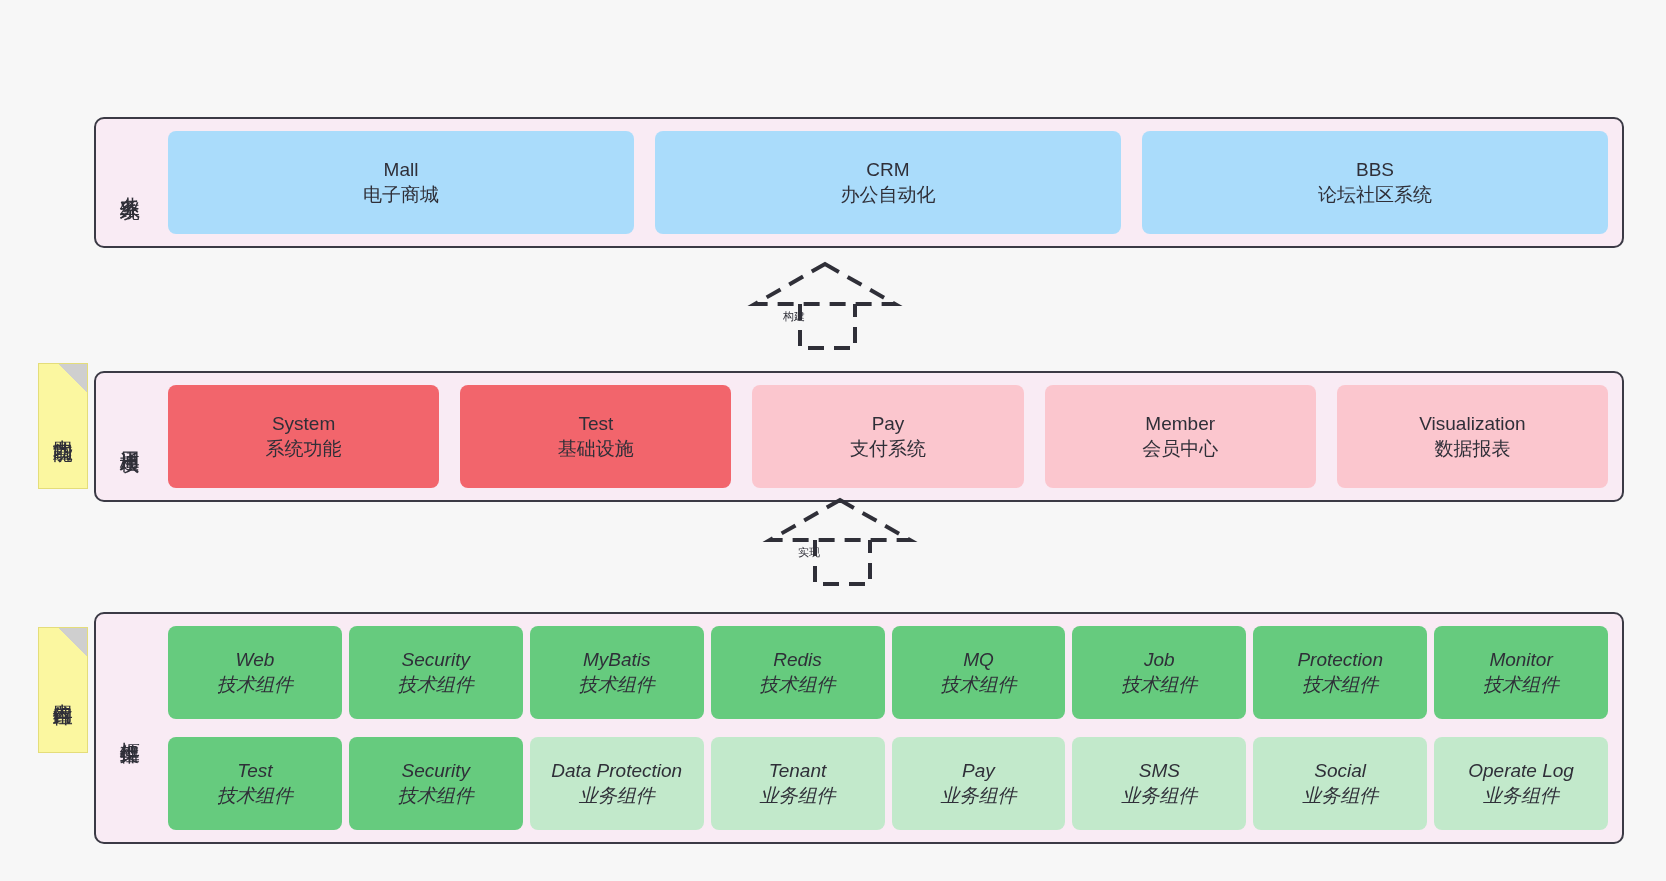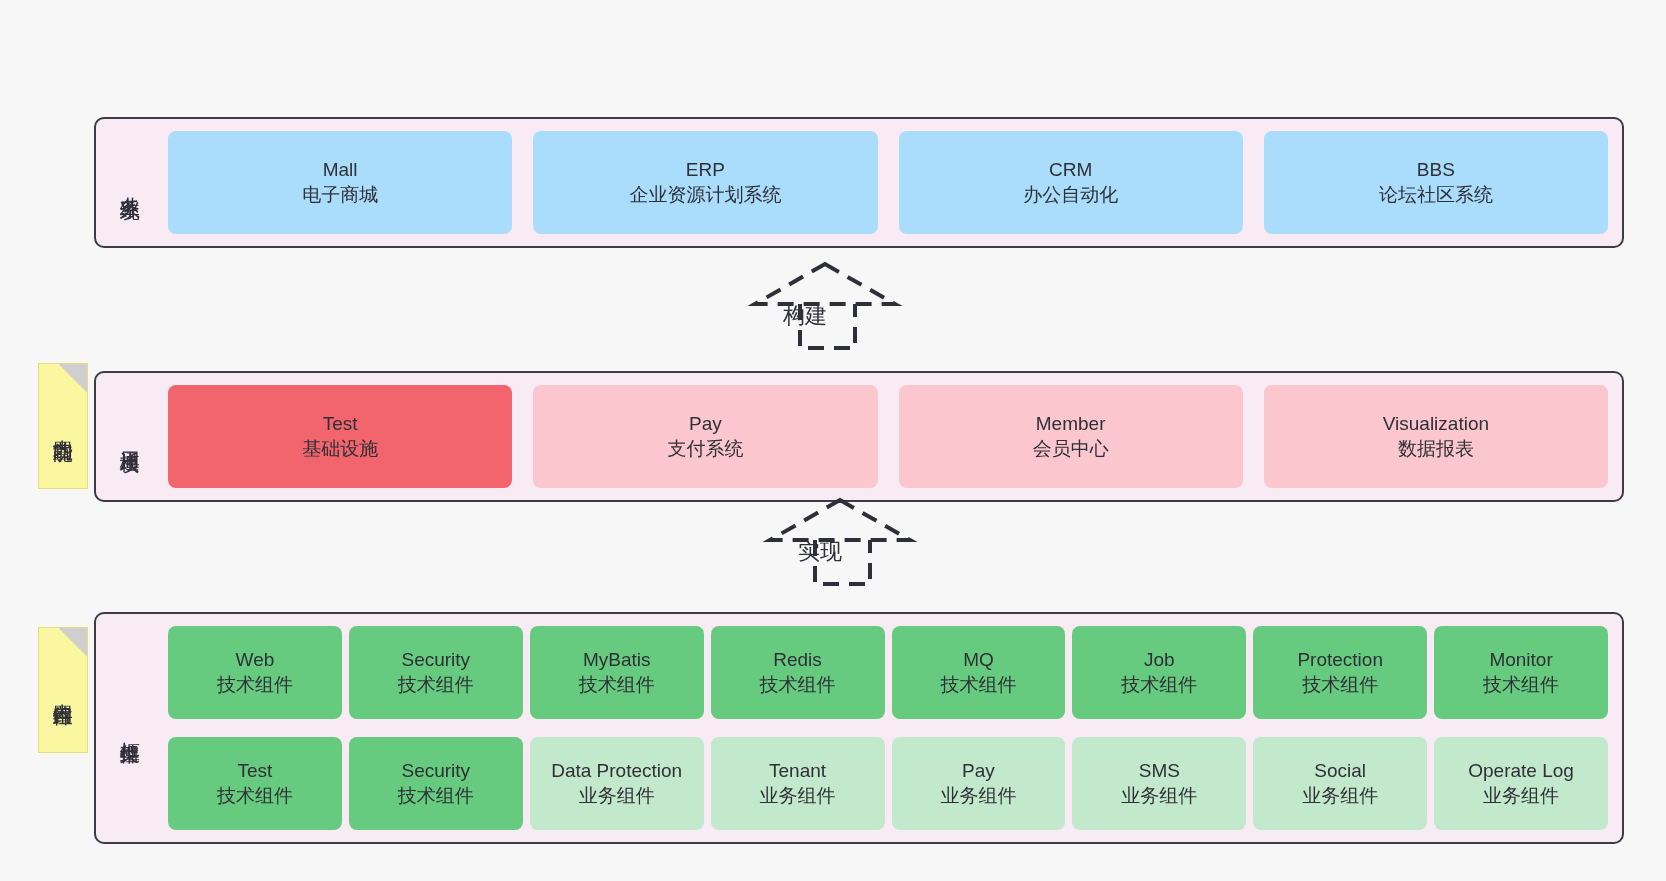--- a/index.html
+++ b/index.html
@@ -51,21 +51,21 @@
     gap: 21px;
     padding-left: 18px;
   }
   .cards-stack {
     flex: 1 1 auto;
     display: flex;
     flex-direction: column;
     gap: 18px;
     padding-left: 18px;
   }
-  .card-row { display: flex; gap: 7px; flex: 1 1 auto; }
+  .card-row { display: flex; gap: 7px; flex: 1 1 auto; font-style: italic; }
 
   .card {
     flex: 1 1 0;
     border-radius: 8px;
     display: flex;
     flex-direction: column;
     align-items: center;
     justify-content: center;
     font-size: 19px;
     line-height: 1.28;
@@ -115,45 +115,41 @@
     width: 180px;
     height: 100px;
   }
   #arrow-build    { left: 735px; top: 256px; }
   #arrow-implement{ left: 750px; top: 492px; }
 
   .arrow svg { display: block; width: 100%; height: 100%; overflow: visible; }
   .arrow-label {
     position: absolute;
     left: 0; right: 0;
-    top: 45px;
+    top: 53px;
     text-align: center;
-    font-size: 22px;
+    font-size: 11px;
     color: #2f2f38;
     user-select: none;
     pointer-events: none;
   }
   #arrow-build .arrow-label { left: 48px; right: auto; }
   #arrow-implement .arrow-label { left: 48px; right: auto; }
 </style>
 </head>
 <body>
 
 <div class="layer" id="layer-business">
   <div class="layer-label">业务系统</div>
   <div class="cards">
     <div class="card c-blue">
       <span class="ln">Mall</span>
       <span class="ln">电子商城</span>
     </div>
     <div class="card c-blue">
-      <span class="ln">ERP</span>
-      <span class="ln">企业资源计划系统</span>
-    </div>
-    <div class="card c-blue">
       <span class="ln">CRM</span>
       <span class="ln">办公自动化</span>
     </div>
     <div class="card c-blue">
       <span class="ln">BBS</span>
       <span class="ln">论坛社区系统</span>
     </div>
   </div>
 </div>
 
@@ -165,20 +161,24 @@
   <div class="arrow-label">构建</div>
 </div>
 
 <div class="tag" id="tag-builtin-feature">
   <span>内置功能</span>
 </div>
 <div class="layer" id="layer-common">
   <div class="layer-label">通用模块</div>
   <div class="cards">
     <div class="card c-red">
+      <span class="ln">System</span>
+      <span class="ln">系统功能</span>
+    </div>
+    <div class="card c-red">
       <span class="ln">Test</span>
       <span class="ln">基础设施</span>
     </div>
     <div class="card c-pink">
       <span class="ln">Pay</span>
       <span class="ln">支付系统</span>
     </div>
     <div class="card c-pink">
       <span class="ln">Member</span>
       <span class="ln">会员中心</span>

